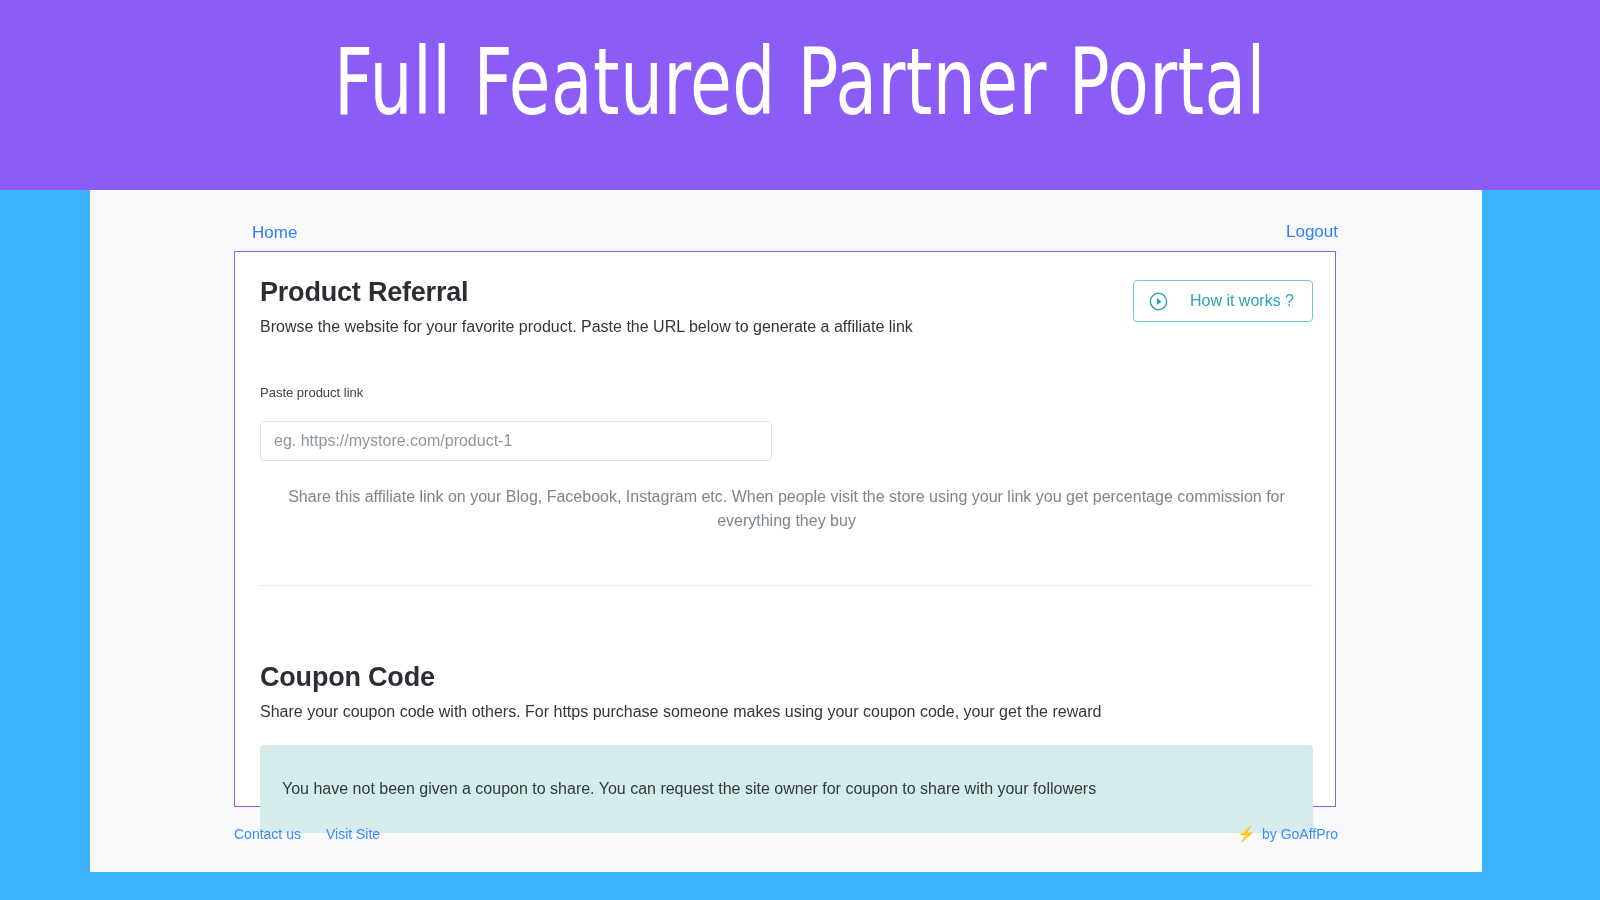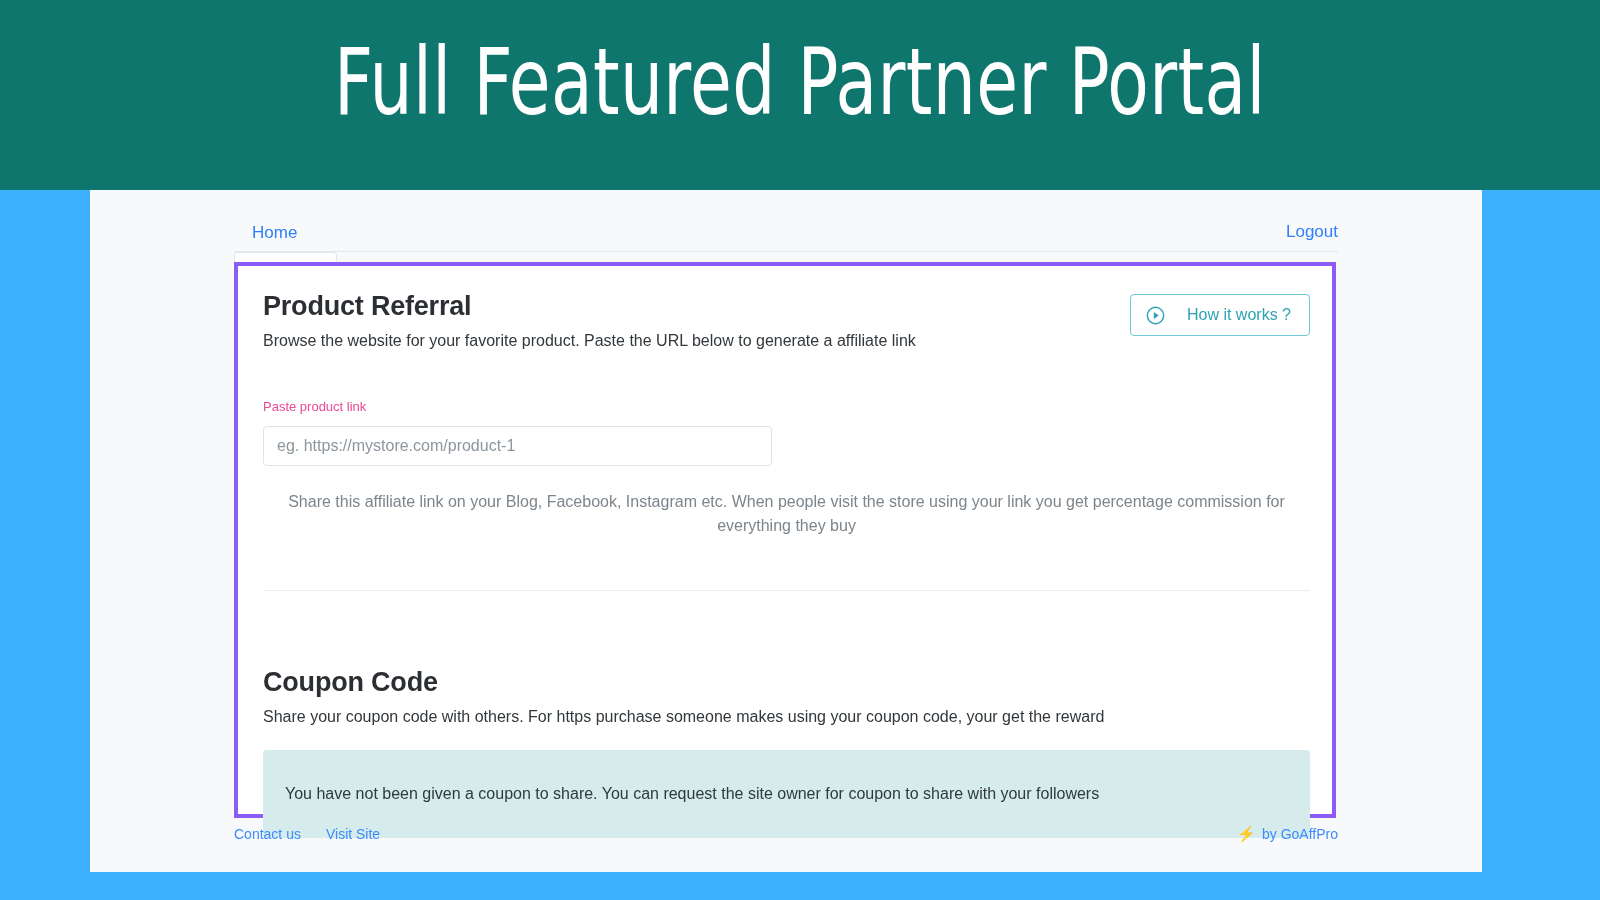--- a/index.html
+++ b/index.html
@@ -14,21 +14,21 @@
     font-family: "Liberation Sans", sans-serif;
     -webkit-font-smoothing: antialiased;
   }
 
   
   #hero-banner {
     position: absolute;
     top: 0; left: 0;
     width: 1600px;
     height: 190px;
-    background: #0f766e;
+    background: #8b5cf6;
   }
   #hero-title {
     position: absolute;
     top: 30px;
     left: 0;
     width: 1600px;
     text-align: center;
     color: #ffffff;
     font-family: "DejaVu Sans Condensed", "Liberation Sans Narrow", "Liberation Sans", sans-serif;
     font-size: 92px;
@@ -87,26 +87,26 @@
     bottom: 9px;
     font-size: 17px;
     color: #2f7ffb;
     cursor: pointer;
     white-space: nowrap;
   }
 
   
   #content-card {
     position: absolute;
-    top: 72px;
+    top: 61px;
     left: 144px;
     width: 1102px;
     height: 556px;
     background: #ffffff;
-    border: 4px solid #8b5cf6;
+    border: 1px solid #8b5cf6;
     box-sizing: border-box;
   }
 
   .card-inner {
     position: absolute;
     left: 25px;
     right: 22px;
     top: 22px;
   }
 
@@ -150,23 +150,23 @@
 
   
   #form-row {
     margin-top: 26px;
     display: flex;
     gap: 30px;
   }
   .form-field { width: 513px; }
   .field-label {
     font-size: 13px;
-    color: #ec4899;
+    color: #404040;
     line-height: 18px;
-    margin-bottom: 10px;
+    margin-bottom: 19px;
     display: block;
   }
   .text-input {
     width: 100%;
     box-sizing: border-box;
     height: 40px;
     border: 1px solid #dfe3e6;
     border-radius: 4px;
     padding: 0 13px;
     font-size: 16px;

